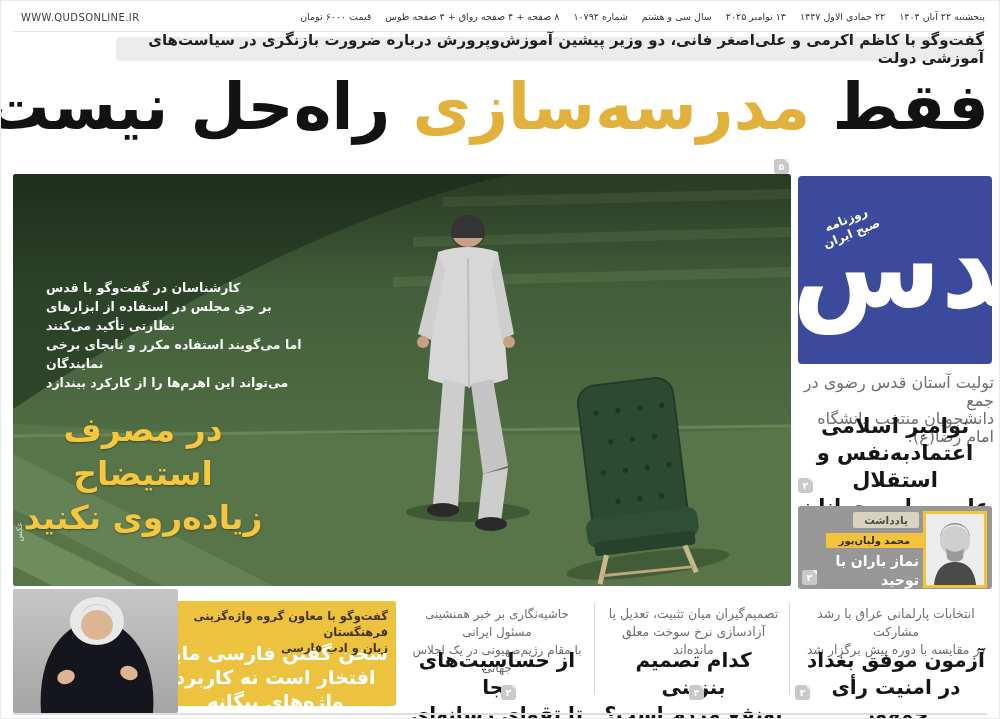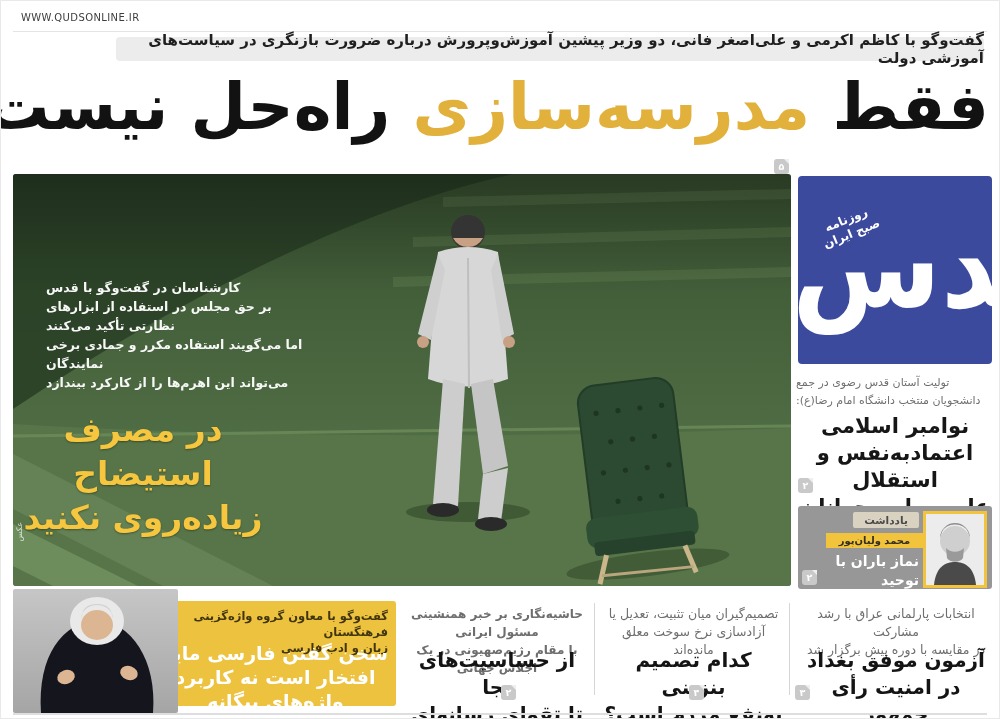--- a/index.html
+++ b/index.html
@@ -38,22 +38,22 @@
   .marker::before{content:"";position:absolute;right:0;top:0;border-style:solid;border-width:0 5px 5px 0;
           border-color:transparent #efefef transparent transparent;}
 
   
   .logo-box{position:absolute;left:797px;top:175px;width:194px;height:188px;background:#3b4a9d;
             border-radius:4px;overflow:hidden;}
   .logo-name{position:absolute;right:6px;top:6px;width:100%;text-align:center;color:#ffffff;
              font-size:108px;line-height:170px;font-weight:bold;transform:scaleY(1.08);}
   .logo-tagline{position:absolute;left:16px;top:36px;color:#ffffff;font-size:12px;font-weight:bold;
              transform:rotate(-22deg);direction:rtl;width:70px;text-align:center;line-height:15px;}
-  .rc-kicker{position:absolute;left:795px;top:373px;width:198px;direction:rtl;text-align:left;
-             color:#6f6f6f;font-size:11px;line-height:18px;}
+  .rc-kicker{position:absolute;left:795px;top:373px;width:198px;direction:rtl;text-align:right;
+             color:#6f6f6f;font-size:16px;line-height:18px;}
   .rc-title{position:absolute;left:795px;top:412px;width:198px;direction:rtl;text-align:center;
              color:#161616;font-size:21px;font-weight:bold;line-height:27px;}
 
   
   .note-box{position:absolute;left:797px;top:505px;width:194px;height:83px;background:#979797;border-radius:3px;}
   .note-photo{position:absolute;right:5px;top:5px;width:58px;height:71px;border:3px solid #f2c33c;
               background:#ececec;box-sizing:content-box;overflow:hidden;}
   .note-tab{position:absolute;left:55px;top:6px;width:66px;height:16px;background:#d9d2c1;border-radius:2px;
             color:#4a4a4a;font-size:10.5px;font-weight:bold;display:flex;align-items:center;justify-content:center;direction:rtl;}
   .note-author{position:absolute;left:28px;top:27px;width:97px;height:15px;background:#f2c33c;border-radius:0;
@@ -75,20 +75,29 @@
              font-size:19px;font-weight:bold;line-height:24px;}
   .woman-photo{position:absolute;left:12px;top:588px;width:165px;height:124px;overflow:hidden;border-radius:2px;}
 </style>
 </head>
 <body>
 
 <div id="page">
 
   <div class="topbar">
     <div class="site-url">WWW.QUDSONLINE.IR</div>
+    <div class="info-line">
+      <span>پنجشنبه ۲۲ آبان ۱۴۰۴</span>
+      <span>۲۲ جمادی الاول ۱۴۴۷</span>
+      <span>۱۳ نوامبر ۲۰۲۵</span>
+      <span>سال سی و هشتم</span>
+      <span>شماره ۱۰۷۹۲</span>
+      <span>۸ صفحه + ۴ صفحه رواق + ۴ صفحه طوس</span>
+      <span>قیمت ۶۰۰۰ تومان</span>
+    </div>
     <div class="top-rule"></div>
   </div>
 
   <div class="kicker-bar">گفت‌وگو با کاظم اکرمی و علی‌اصغر فانی، دو وزیر پیشین آموزش‌وپرورش درباره ضرورت بازنگری در سیاست‌های آموزشی دولت</div>
   <div class="main-headline">
     <span>فقط</span>
     <span class="gold">مدرسه‌سازی</span>
     <span>راه‌حل نیست</span>
   </div>
 
@@ -158,21 +167,21 @@
         <rect x="574" y="364" width="101" height="14" rx="4" fill="#27422c"></rect>
         <line x1="585" y1="378" x2="575" y2="406" stroke="#c9b68b" stroke-width="5"></line>
         <line x1="664" y1="378" x2="672" y2="406" stroke="#c9b68b" stroke-width="5"></line>
         <line x1="578" y1="398" x2="670" y2="400" stroke="#b9a67d" stroke-width="3"></line>
       </g>
     </svg>
 
     <div class="photo-caption">
       <div>کارشناسان در گفت‌وگو با قدس</div>
       <div>بر حق مجلس در استفاده از ابزارهای نظارتی تأکید می‌کنند</div>
-      <div>اما می‌گویند استفاده مکرر و جمادی برخی نمایندگان</div>
+      <div>اما می‌گویند استفاده مکرر و نابجای برخی نمایندگان</div>
       <div>می‌تواند این اهرم‌ها را از کارکرد بیندازد</div>
     </div>
 
     <div class="photo-overlay-title">
       <div>در مصرف استیضاح</div>
       <div>زیاده‌روی نکنید</div>
     </div>
 
     <div class="photo-credit">عکس</div>
   </div>
@@ -228,21 +237,21 @@
   <div class="story-kicker" style="left:600px;top:604px;width:185px;">
     <div>تصمیم‌گیران میان تثبیت، تعدیل یا</div>
     <div>آزادسازی نرخ سوخت معلق مانده‌اند</div>
   </div>
   <div class="story-title" style="left:600px;top:646px;width:185px;">
     <div>کدام تصمیم بنزینی</div>
     <div>به‌نفع مردم است؟</div>
   </div>
   <div class="marker" style="left:688px;top:684px;">۴</div>
 
-  <div class="story-kicker" style="left:405px;top:604px;width:182px;font-size:12px;font-weight:bold;">
+  <div class="story-kicker" style="left:405px;top:604px;width:182px;font-size:12px;">
     <div>حاشیه‌نگاری بر خبر همنشینی مسئول ایرانی</div>
     <div>با مقام رژیم‌صهیونی در یک اجلاس جهانی</div>
   </div>
   <div class="story-title" style="left:405px;top:646px;width:182px;">
     <div>از حساسیت‌های بجا</div>
     <div>تا تقوای رسانه‌ای</div>
   </div>
   <div class="marker" style="left:500px;top:684px;">۲</div>
 
   <div class="yellow-box">

